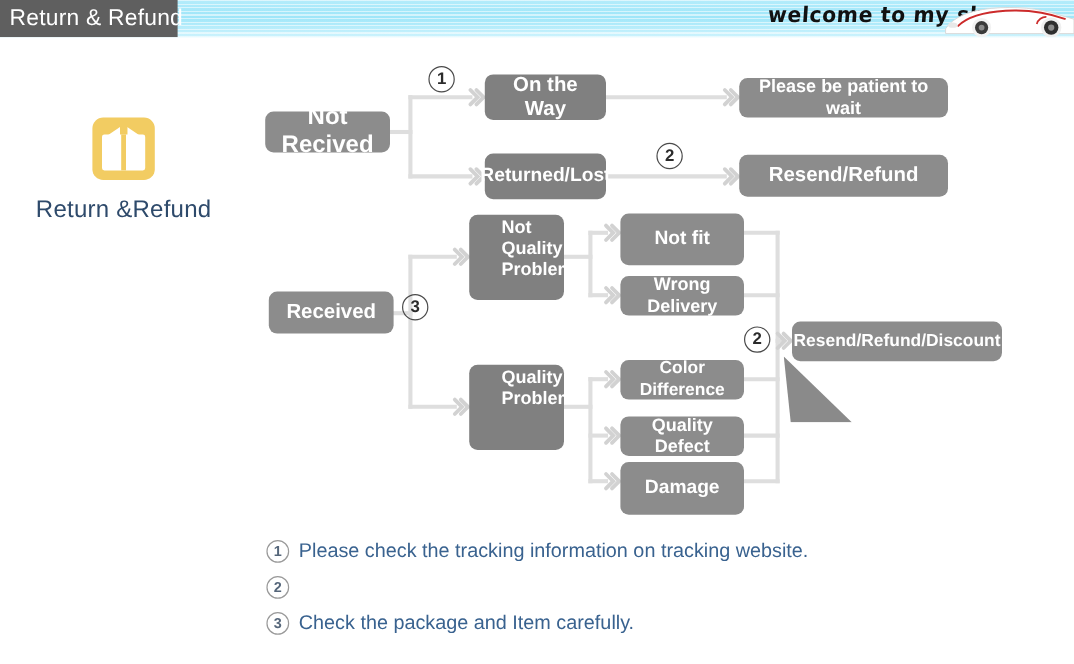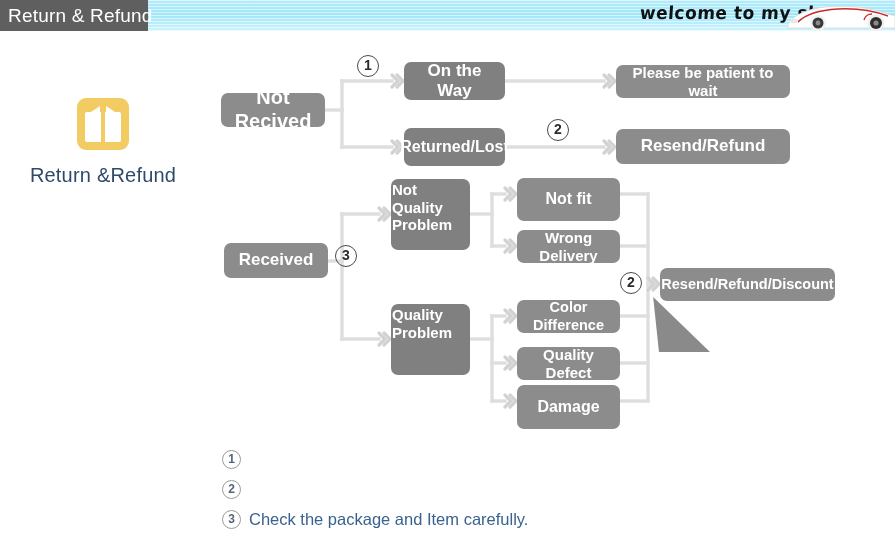--- a/index.html
+++ b/index.html
@@ -65,21 +65,21 @@
 
   
   #flow { position:absolute; left:0; top:0; width:895px; height:440px; }
   .node {
     position:absolute; background:#808080; color:#ffffff;
     border-radius:7px; font-weight:bold;
     display:flex; align-items:center; justify-content:center;
     text-align:center; line-height:1.18; padding:2px 6px;
   }
   .node.light { background:#8c8c8c; }
-  .node.left  { justify-content:flex-start; padding-left:1px; text-align:left; }
+  .node.left  { justify-content:flex-start; padding-left:27px; text-align:left; }
   .circnum {
     position:absolute; width:22px; height:22px; border-radius:50%;
     border:1.6px solid #4a4a4a; color:#2b2b2b;
     font-size:14px; font-weight:bold; line-height:19px; text-align:center;
     background:transparent;
   }
   #bubble {
     position:absolute; left:648px; top:341px; width:174px; height:78px;
     background:#8a8a8a; color:#ffffff; border-radius:9px;
     font-size:13.5px; font-weight:bold; line-height:1.32;
@@ -250,20 +250,21 @@
         <div class="circnum" style="left: 335px; top: 245px;">3</div>
         <div class="circnum" style="left: 620px; top: 272px;">2</div>
       </div>
 
     <div id="bubble-tail"></div>
   </div>
 
   <div id="notes">
       <div class="note-row">
         <div class="note-num">1</div>
+        <div class="note-text">Please check the tracking information on tracking website.</div>
       </div>
       <div class="note-row">
         <div class="note-num">2</div>
       </div>
       <div class="note-row">
         <div class="note-num">3</div>
         <div class="note-text">Check the package and Item carefully.</div>
       </div>
     </div>
 

